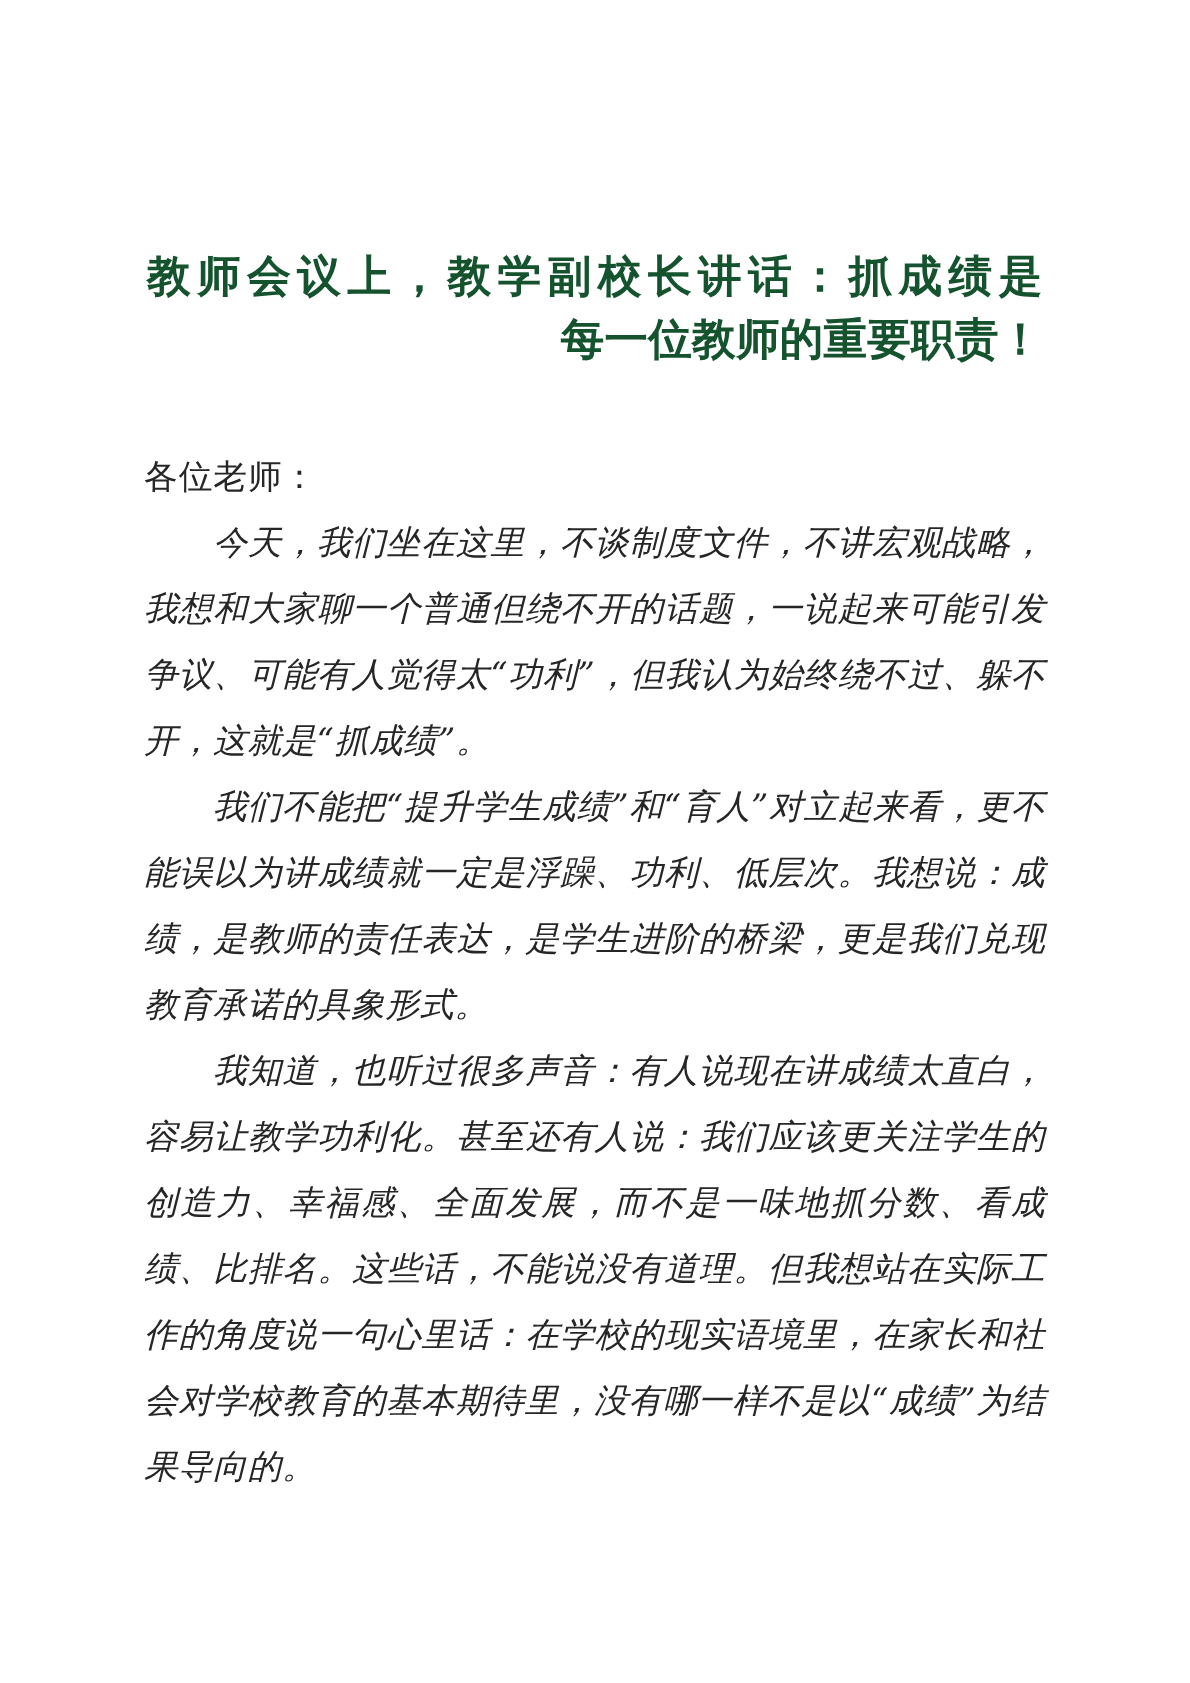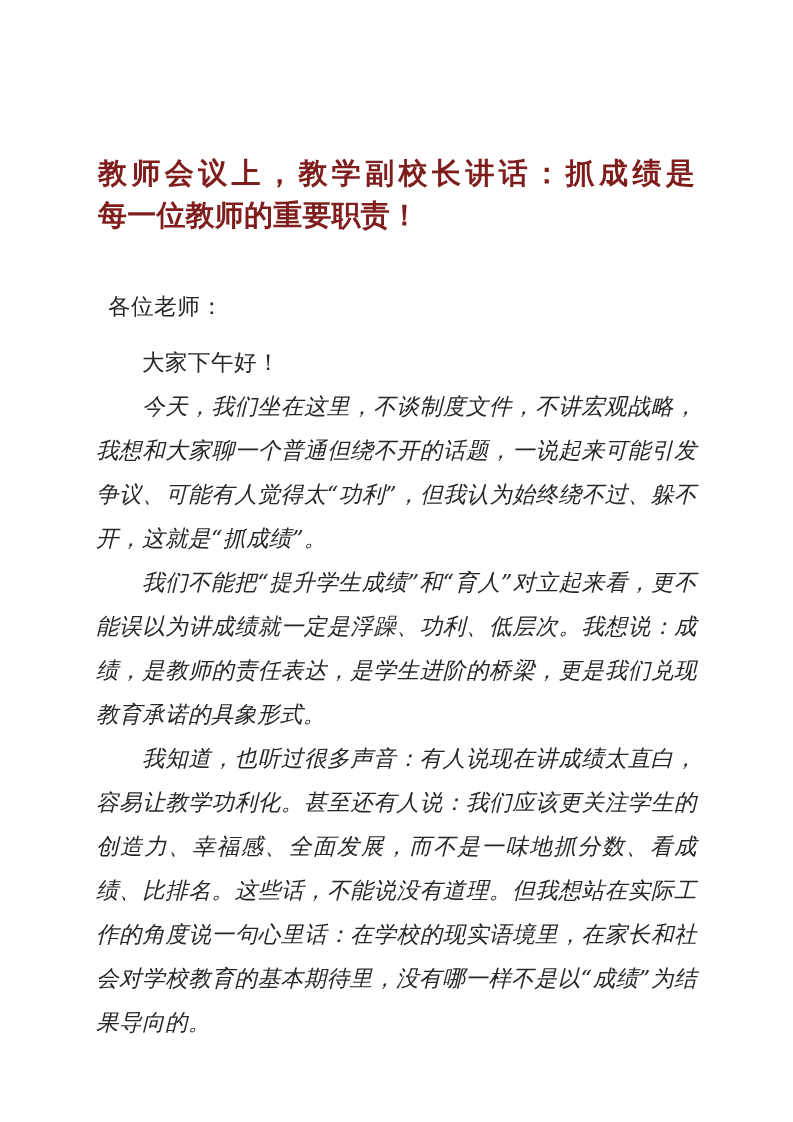--- a/index.html
+++ b/index.html
@@ -33,43 +33,43 @@
     width: 601px;
   }
 
   
   .doc-title {
     font-family: Liberation Sans, sans-serif;
     font-weight: bold;
     font-size: 29px;
     line-height: 42px;
     text-align: center;
-    color: #7f1d1d;
+    color: #14532d;
     letter-spacing: 0.2px;
-    margin: 4px 0 0 0;
+    margin: 16px 0 0 0;
     padding: 0 2px;
   }
   .doc-title .title-line {
     display: block;
     white-space: nowrap;
   }
   .doc-title .title-line-1 {
     text-align: justify;
     text-align-last: justify;
   }
   .doc-title .title-line-2 {
-    text-align: left;
+    text-align: right;
   }
 
   
   .salutation {
     font-size: 22.5px;
     line-height: 44px;
     color: #262626;
-    margin: 12px;
+    margin: 0;
     padding: 0;
     letter-spacing: 0.6px;
     margin-top: 48px;
   }
 
   .para {
     font-size: 22.5px;
     line-height: 44px;
     color: #262626;
     margin: 0;
@@ -96,21 +96,20 @@
 <div class="page">
   <div class="page-body">
 
     <h1 class="doc-title">
       <span class="title-line title-line-1">教师会议上，教学副校长讲话：抓成绩是</span>
       <span class="title-line title-line-2">每一位教师的重要职责！</span>
     </h1>
 
     <p class="salutation">各位老师：</p>
 
-    <p class="para">大家下午好！</p>
 
     <p class="para justify-all">今天，我们坐在这里，不谈制度文件，不讲宏观战略，我想和大家聊一个普通但绕不开的话题，一说起来可能引发争议、可能有人觉得太“功利”，但我认为始终绕不过、躲不开，这就是“抓成绩”。</p>
 
     <p class="para justify-all">我们不能把“提升学生成绩”和“育人”对立起来看，更不能误以为讲成绩就一定是浮躁、功利、低层次。我想说：成绩，是教师的责任表达，是学生进阶的桥梁，更是我们兑现教育承诺的具象形式。</p>
 
     <p class="para justify-all">我知道，也听过很多声音：有人说现在讲成绩太直白，容易让教学功利化。甚至还有人说：我们应该更关注学生的创造力、幸福感、全面发展，而不是一味地抓分数、看成绩、比排名。这些话，不能说没有道理。但我想站在实际工作的角度说一句心里话：在学校的现实语境里，在家长和社会对学校教育的基本期待里，没有哪一样不是以“成绩”为结果导向的。</p>
 
   </div>
 </div>
 

